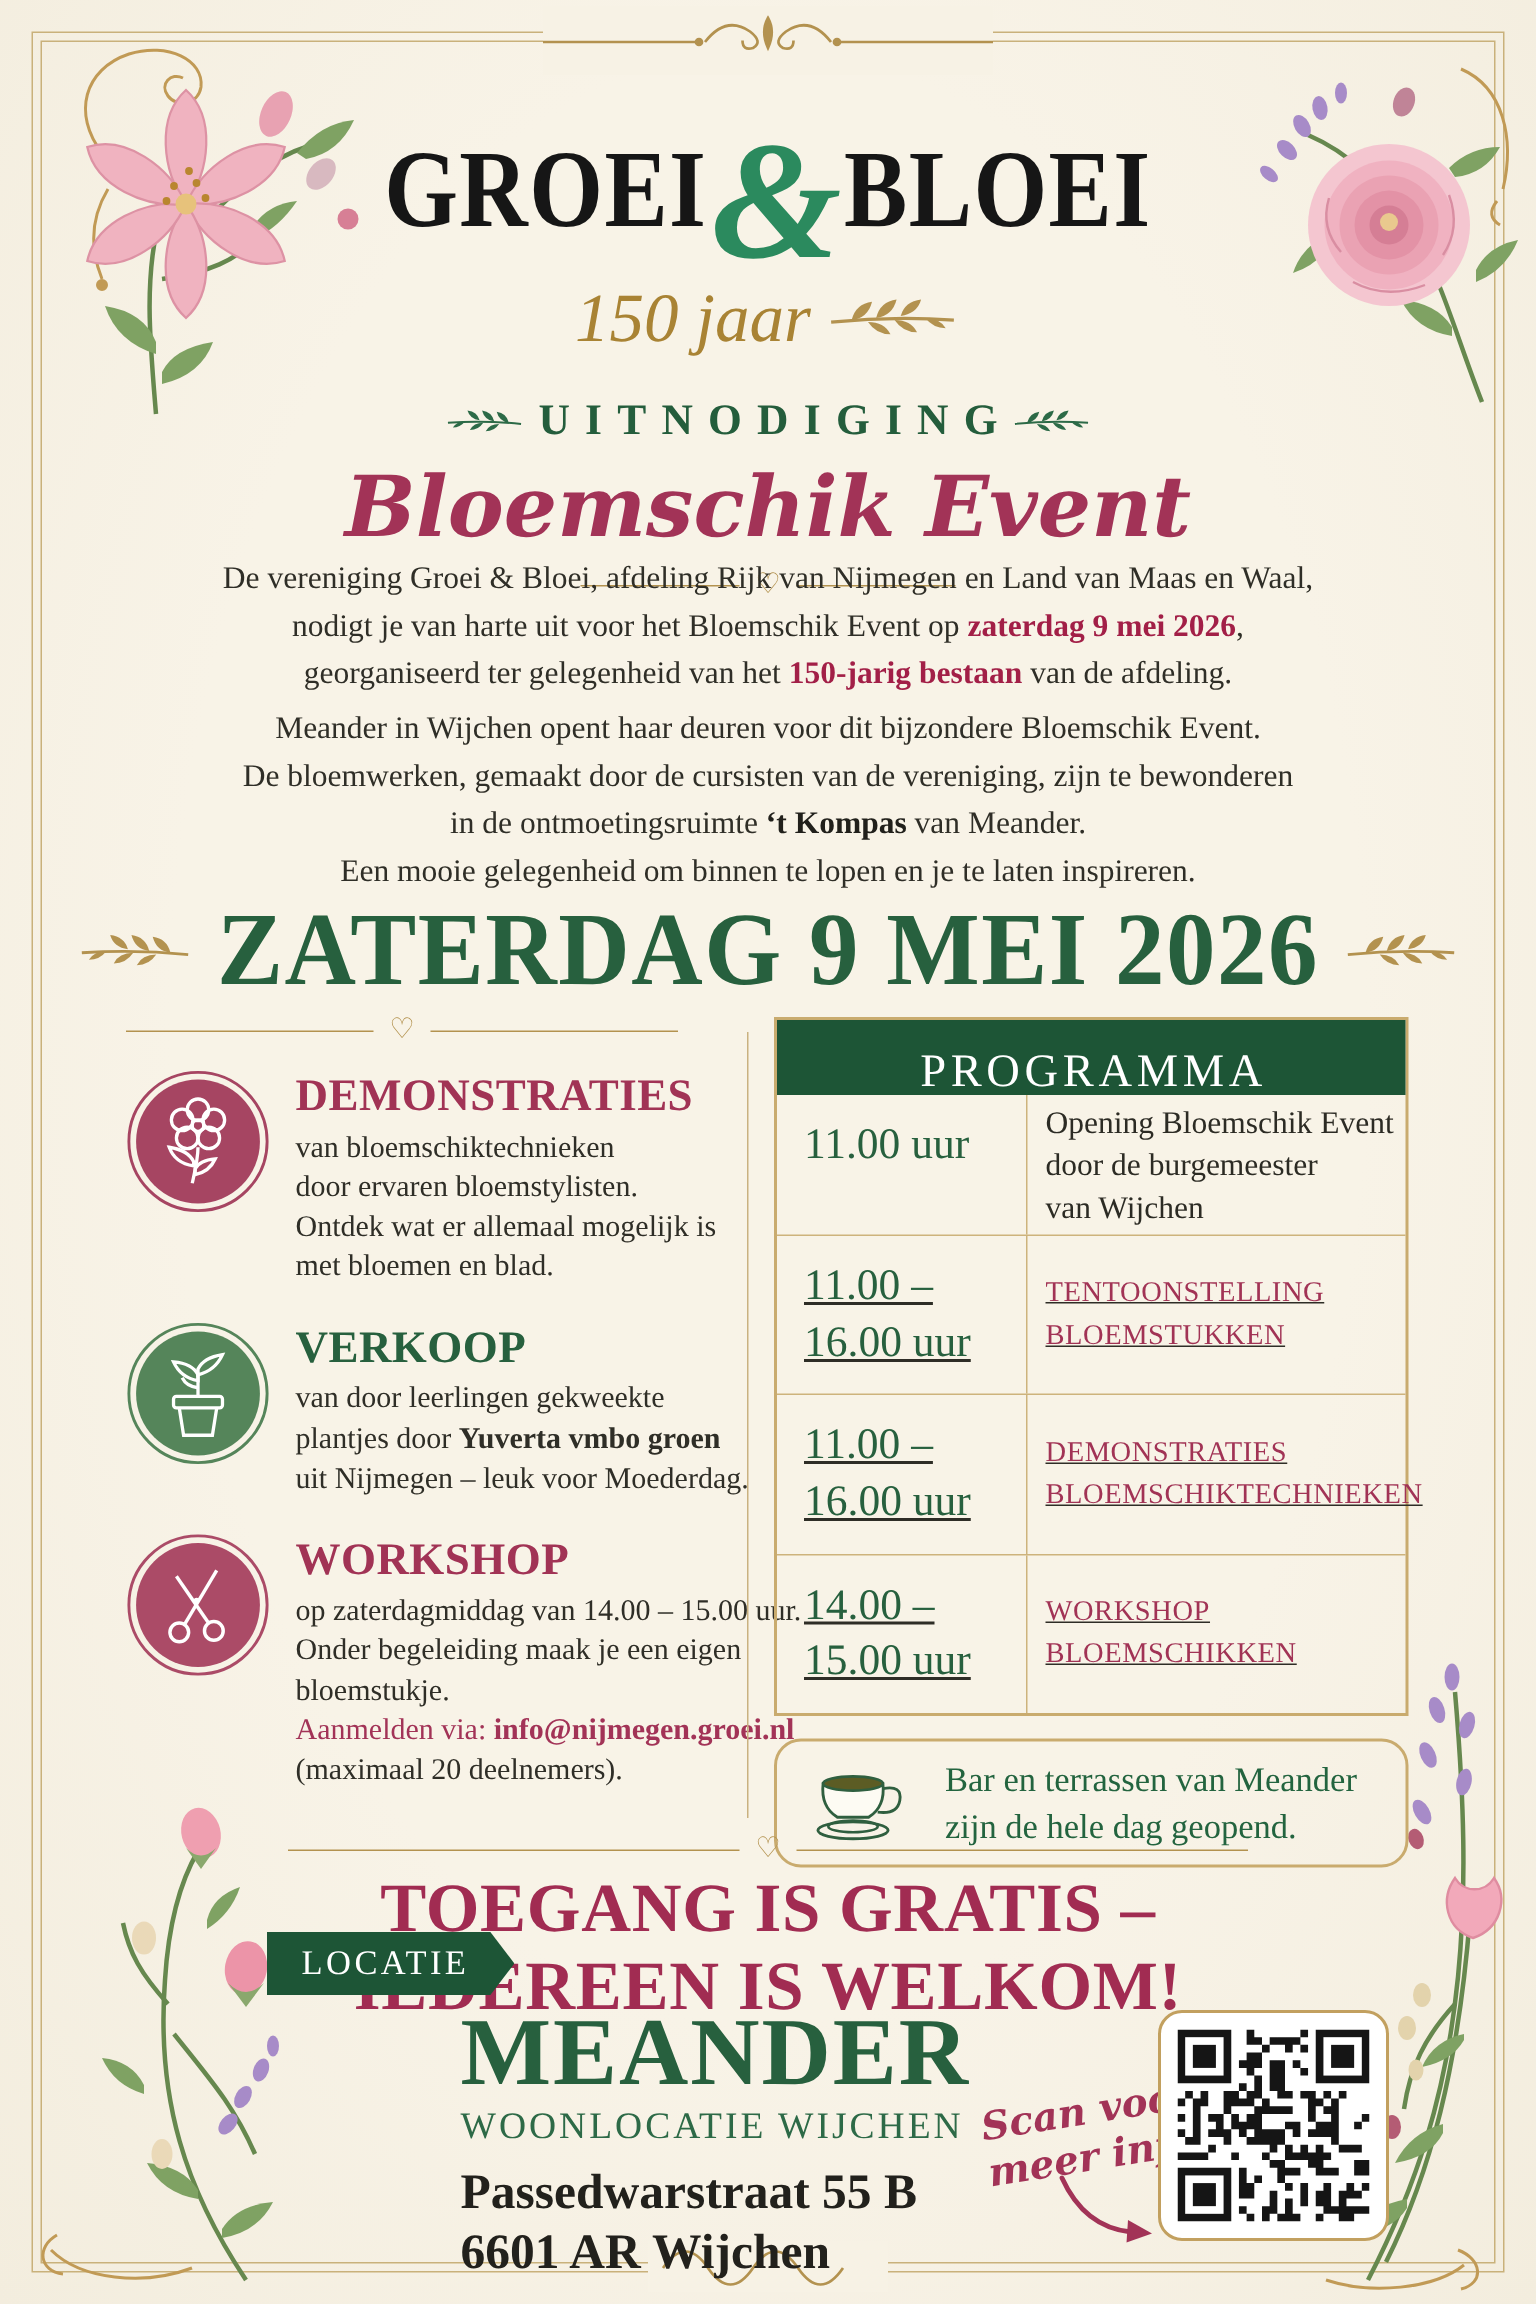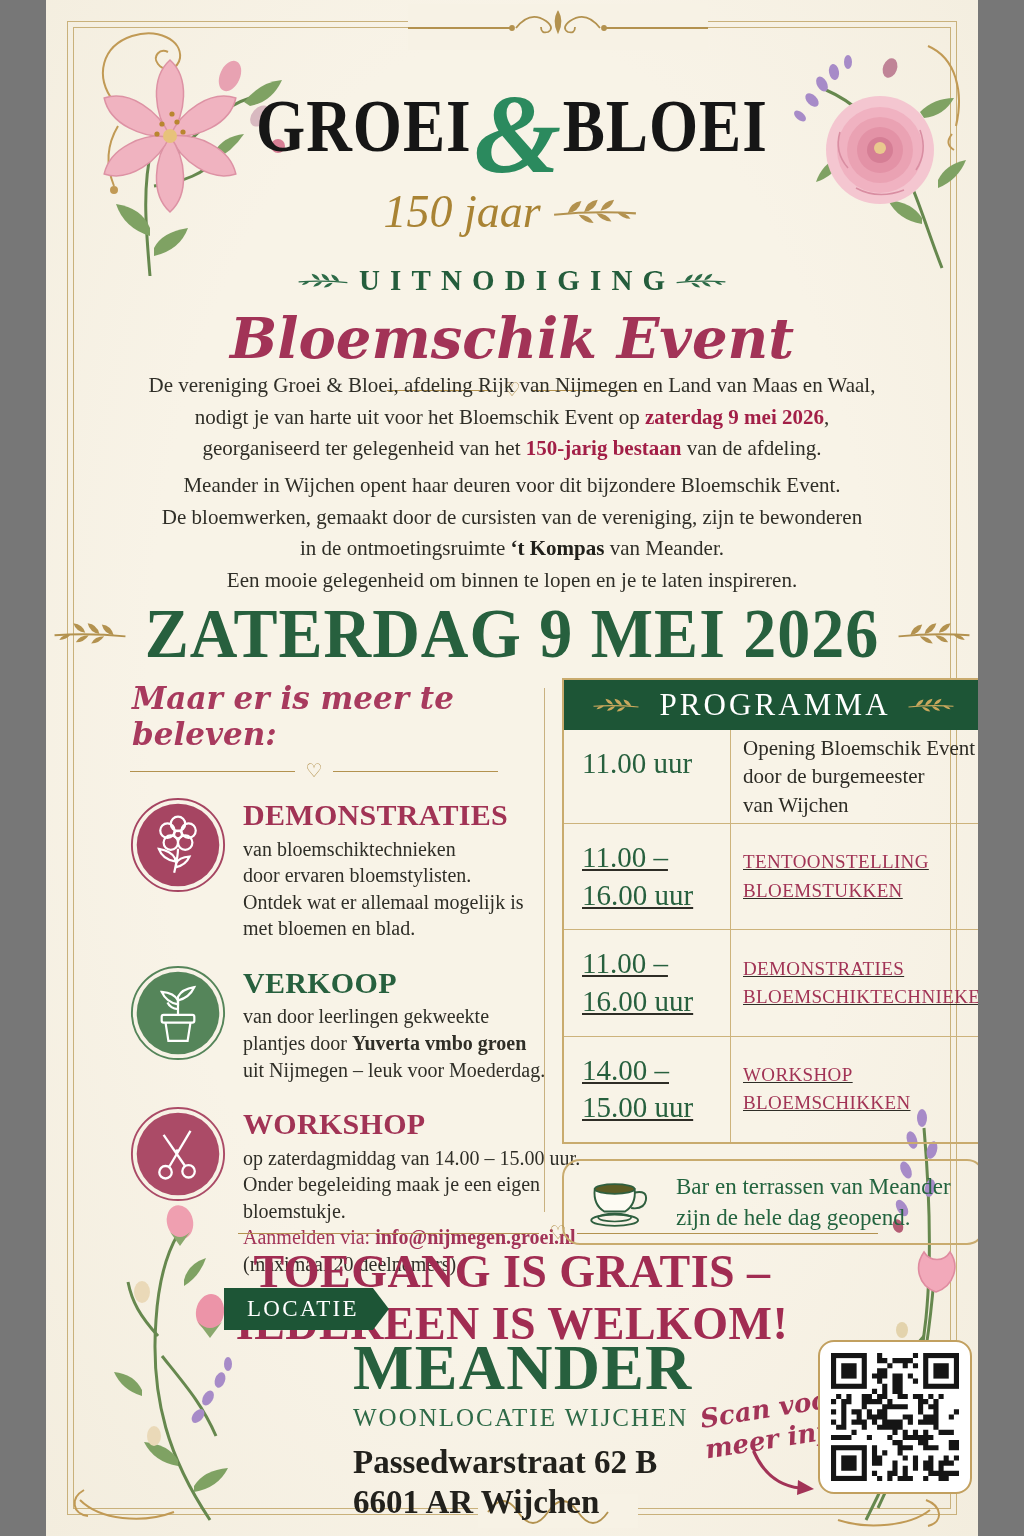--- a/index.html
+++ b/index.html
@@ -1,16 +1,16 @@
 <!DOCTYPE html>
 <html><head>
 <meta charset="utf-8">
 <style>
   html,body{margin:0;padding:0;background:#777;}
-  .poster{position:relative;width:932px;height:1536px;margin:0 auto;overflow:hidden;
+  .poster{position:relative;width:1024px;height:1536px;margin:0 auto;overflow:hidden;
     background:radial-gradient(ellipse at 50% 45%, #f8f3e7 55%, #f3edde 100%);
     font-family:"Liberation Serif", serif;color:#2e2d26;}
   .abs{position:absolute;}
   :root{
     --green:#24603d; --green-deep:#1d5536; --green-amp:#2b8a5e;
     --maroon:#a23357; --maroon-deep:#a12c52; --gold:#b3924f; --frame:#c9b17b; --ink:#2f2e27;
   }
   
   .frame{position:absolute;border:1px solid var(--frame);pointer-events:none;}
   .frame.outer{left:21px;top:21px;right:21px;bottom:21px;}
@@ -45,21 +45,21 @@
   .activity{display:flex;margin-bottom:23px;}
   .act-icon{width:96px;height:96px;flex:none;margin-right:17px;}
   .act-body{padding-top:1px;}
   .act-title{font-weight:700;font-size:30px;line-height:1.15;margin-bottom:3px;letter-spacing:.01em;}
   .act-title.m{color:#a13355;} .act-title.g{color:#27603e;}
   .act-line{font-size:20px;line-height:1.33;color:var(--ink);white-space:nowrap;}
   .signup-line{font-size:20px;line-height:1.33;color:var(--maroon);white-space:nowrap;}
   .signup-line b{font-weight:700;}
   
   .prog-table{border:2px solid #c9ab6e;}
-  .prog-head{height:50px;background:var(--green-deep);color:#fff;display:flex;align-items:center;justify-content:center;gap:16px;}
+  .prog-head{height:50px;background:var(--green-deep);color:#fff;display:flex;align-items:center;justify-content:space-between;gap:16px;flex-direction:column;}
   .prog-head .sprig{color:#c9a85d;}
   .prog-title{font-size:31px;letter-spacing:.1em;text-indent:.1em;font-weight:400;}
   .prog-row{display:flex;}
   .prog-row + .prog-row{border-top:1.5px solid #cdb37c;text-decoration:underline;}
   .prog-time{width:148px;flex:none;padding:15px 0 15px 18px;border-right:1.5px solid #cdb37c;color:#27603e;font-size:29px;line-height:1.3;}
   .prog-desc{padding:4px 12px;display:flex;flex-direction:column;justify-content:center;}
   .prog-desc.plain div{font-size:21px;color:#2c2b24;line-height:1.35;white-space:nowrap;}
   .prog-desc.caps div{font-size:19px;color:#a13355;letter-spacing:.02em;line-height:1.5;white-space:nowrap;}
   
   .bar-box{margin-top:15px;display:flex;align-items:center;gap:18px;border:2px solid #c9ab6e;border-radius:18px;padding:10px 16px;}
@@ -308,21 +308,20 @@
       </svg>
     <span class="date-h">ZATERDAG 9 MEI 2026</span>
     <svg width="78" height="26" viewBox="0 0 64 22">
         <use href="#sprig"></use>
       </svg>
   </div>
 
   <div class="abs columns" style="left:84px;top:678px;width:856px;">
 
     <div class="left-col">
-      <div class="more-heading">Maar er is meer te beleven:</div>
       <div class="hd" style="width:368px;margin-bottom:16px;">
         <span class="line"></span>
           <span class="heart">♡</span>
           <span class="line"></span>
       </div>
 
       <div class="activity">
         <svg class="act-icon" viewBox="0 0 100 100">
           <circle cx="50" cy="50" r="48" fill="none" stroke="#a64562" stroke-width="2"></circle>
           <circle cx="50" cy="50" r="43" fill="#a64562"></circle>
@@ -471,21 +470,21 @@
   <div class="abs admission" style="top:1246px;">
     <div>TOEGANG IS GRATIS –</div>
     <div>IEDEREEN IS WELKOM!</div>
   </div>
 
   <div class="abs loc-tag" style="left:178px;top:1288px;padding-left:23px;">LOCATIE</div>
   <div class="abs" style="left:307px;top:1336px;">
     <div class="loc-name">MEANDER</div>
     <div class="loc-sub">WOONLOCATIE WIJCHEN</div>
     <div class="loc-addr">
-      <div>Passedwarstraat 62 B</div>
+      <div>Passedwarstraat 55 B</div>
       <div>6601 AR Wijchen</div>
     </div>
   </div>
 
   <div class="abs scan-note" style="left:656px;top:1392px;">
     <div>Scan voor</div>
     <div>meer info!</div>
   </div>
   <svg class="abs" style="left:700px;top:1448px;" width="72" height="50" viewBox="0 0 72 50">
     <path d="M8 4 C 18 26 34 38 54 40" fill="none" stroke="#a23357" stroke-width="3.2" stroke-linecap="round"></path>

